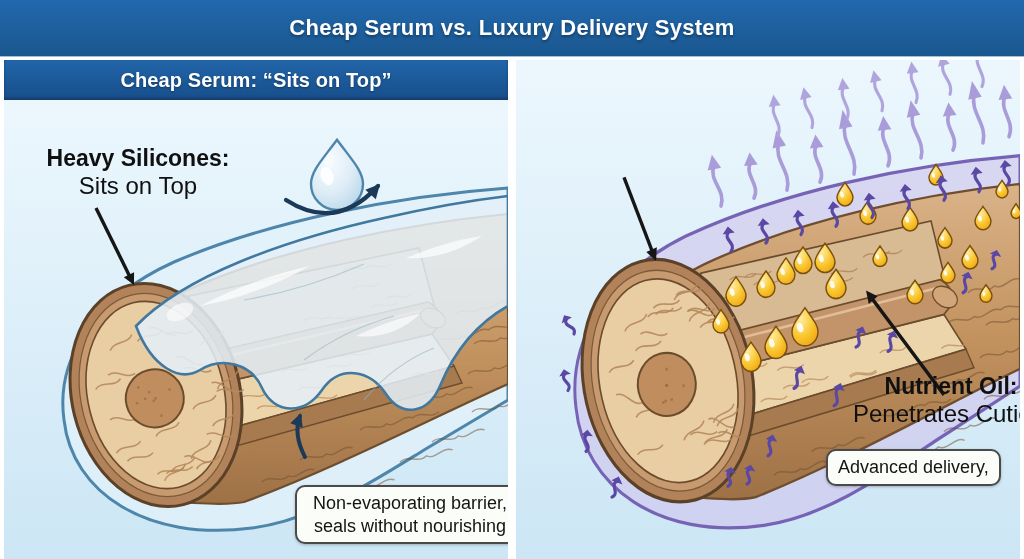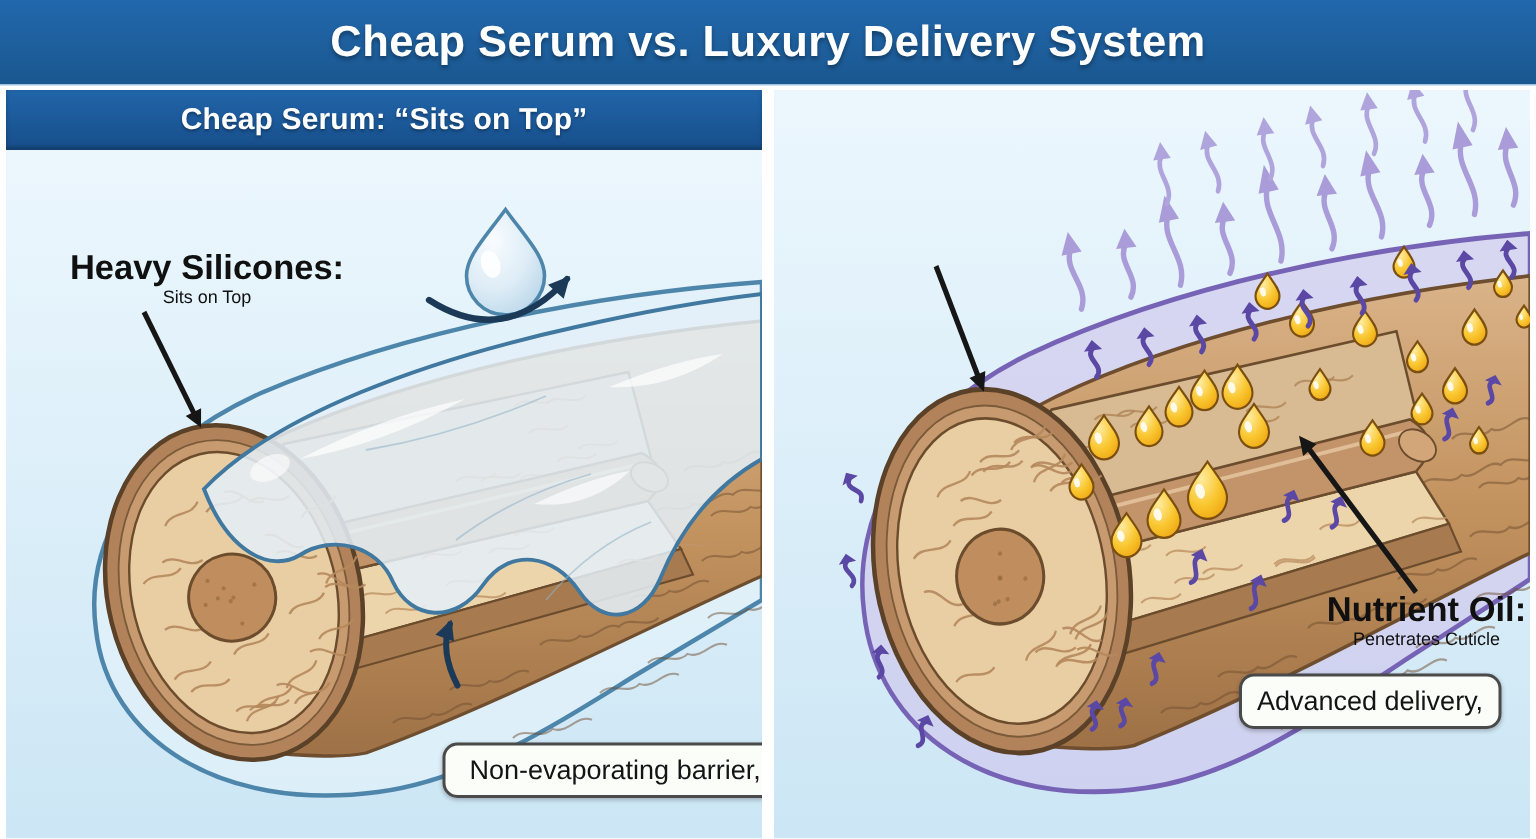--- a/index.html
+++ b/index.html
@@ -7,21 +7,21 @@
     width:1024px;height:559px;overflow:hidden;background:#ffffff;
     font-family:"Liberation Sans", sans-serif;position:relative;
   }
   .title-bar{
     position:absolute;left:0;top:0;width:1024px;height:56px;
     background:linear-gradient(180deg,#2268ad 0%,#1a578f 100%);
     display:flex;align-items:center;justify-content:center;
     border-bottom:1px solid #9cc2dd;
   }
   .title-bar h1{
-    margin:0;color:#ffffff;font-size:29px;font-weight:bold;letter-spacing:.3px;
+    margin:0;color:#ffffff;font-size:22px;font-weight:bold;letter-spacing:.3px;
     text-shadow:0 2px 3px rgba(0,0,0,.35);
   }
   .panels{
     position:absolute;left:4px;top:60px;width:1016px;height:499px;
     display:flex;
   }
   .panel{flex:1;display:flex;flex-direction:column;min-width:0;}
   .divider{width:8px;background:#ffffff;}
   .panel-header{
     height:40px;flex:0 0 40px;
@@ -29,22 +29,22 @@
     display:flex;align-items:center;justify-content:center;
     box-shadow:inset 0 -2px 3px rgba(0,0,0,.25);
   }
   .panel-header span{
     color:#ffffff;font-weight:bold;font-size:20px;letter-spacing:.1px;
     text-shadow:0 1px 2px rgba(0,0,0,.35);white-space:nowrap;
   }
   .canvas{flex:1;position:relative;background:#d9ecf8;overflow:hidden;}
   .canvas svg{position:absolute;left:0;top:0;width:100%;height:100%;}
   .annotation{position:absolute;text-align:center;color:#101010;pointer-events:none;}
-  .ann-title{font-weight:bold;font-size:23px;line-height:1.12;margin-top:20px;}
-  .ann-sub{font-size:12px;line-height:1.15;}
+  .ann-title{font-weight:bold;font-size:23px;line-height:1.12;}
+  .ann-sub{font-size:24px;line-height:1.15;}
   .caption{
     position:absolute;background:#fbfdf9;border:2px solid #4a4a4a;border-radius:10px;
     padding:5px 10px;text-align:center;font-size:18px;line-height:1.25;color:#141414;
     box-shadow:0 1px 3px rgba(0,0,0,.25);white-space:nowrap;
   }
 </style>
 </head>
 <body>
 
 <div class="title-bar">
@@ -193,22 +193,23 @@
           </g>
           <g>
             <path d="M 92 108 L 126.01705793682129 176.92930160882207" stroke="#161616" stroke-width="3.4" fill="none"></path>
             <path d="M 0 0 L -11.440000000000001 5.720000000000001 L -11.440000000000001 -5.720000000000001 Z" fill="#161616" transform="translate(130 185) rotate(63.73336164291689)"></path>
           </g>
         </svg>
       <div class="annotation" style="left:18px;top:46px;width:232px;">
         <div class="ann-title">Heavy Silicones:</div>
         <div class="ann-sub">Sits on Top</div>
       </div>
-      <div class="caption" style="left:291px;top:395px;padding-left:16px;">
+      <div class="caption" style="left:291px;top:385px;padding-left:16px;">
         <div>Non-evaporating barrier,</div>
+        <div>seals without nourishing</div>
       </div>
     </div>
   </section>
 
   <div class="divider"></div>
 
   <section class="panel">
     <div class="canvas">
       <svg id="svgR" viewBox="0 0 504 459" preserveAspectRatio="none">
           <defs>

